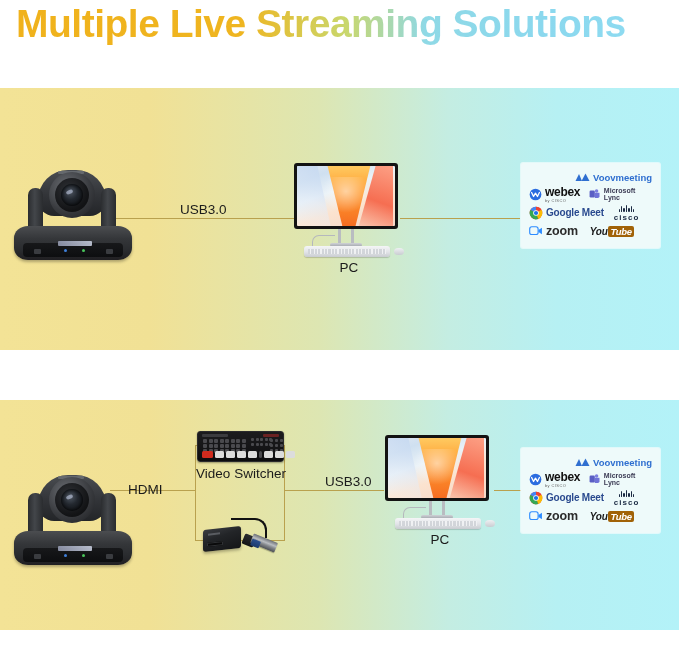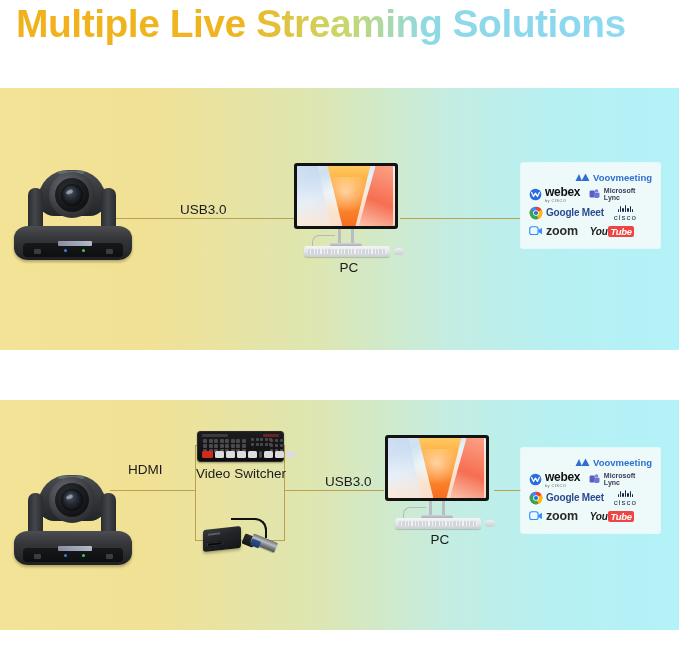--- a/index.html
+++ b/index.html
@@ -151,24 +151,24 @@
   }
   .logorow{display:flex;align-items:center;}
   .logoitem{display:flex;align-items:center;}
 
   .voov-txt{color:#2f6fd0;font-size:9.5px;font-weight:600;}
   .webex-txt{color:#111;font-size:12px;font-weight:600;letter-spacing:-.3px;}
   .webex-sub{color:#666;font-size:4px;letter-spacing:.4px;margin-top:-1px;}
   .lync-txt{color:#3c3c55;font-size:7px;font-weight:600;}
   .gmeet-txt{color:#2a4a8f;font-size:10px;font-weight:bold;letter-spacing:-.2px;}
   .zoom-txt{color:#2b2b2b;font-size:12.5px;font-weight:600;letter-spacing:-.2px;}
-  .cisco-txt{color:#1b2a43;font-size:8px;font-weight:normal;letter-spacing:1px;}
+  .cisco-txt{color:#1b2a43;font-size:8px;font-weight:bold;letter-spacing:1px;}
   .yt-you{color:#1a1a1a;font-size:10px;font-weight:bold;font-style:italic;letter-spacing:-.3px;}
   .yt-tube{
-    background:#ef4444;color:#fff;font-size:9.5px;font-weight:bold;font-style:italic;
+    background:#a16207;color:#fff;font-size:9.5px;font-weight:bold;font-style:italic;
     padding:0 2px;border-radius:2px;margin-left:1px;letter-spacing:-.3px;
   }
   .cisco-bars{display:flex;align-items:flex-end;gap:1px;height:8px;margin-bottom:1px;}
   .cisco-bars i{display:block;width:1.4px;background:#1b2a43;border-radius:1px;}
 
   
   .switcher{
     position:absolute;background:linear-gradient(180deg,#1c1c1e 0%,#141416 60%,#0c0c0e 100%);
     border-radius:3px;box-shadow:0 1px 2px rgba(0,0,0,.35);
     border:1px solid #2a2a2c;box-sizing:border-box;
@@ -337,21 +337,21 @@
         <span class="yt-you">You</span>
         <span class="yt-tube">Tube</span>
       </div>
     </div>
   </div>
 </div>
 
 <div class="panel" id="panel2">
 
   <div class="hline" style="left:110px;top:90px;width:85px;"></div>
-  <div class="conn-label" style="left:128px;top:62px;text-align:center;">HDMI</div>
+  <div class="conn-label" style="left:128px;top:82px;text-align:center;">HDMI</div>
 
   <div class="vline" style="left:195px;top:45px;height:95px;"></div>
   <div class="hline" style="left:195px;top:45px;width:90px;"></div>
   <div class="hline" style="left:195px;top:140px;width:90px;"></div>
   <div class="vline" style="left:284px;top:45px;height:95px;"></div>
   <div class="hline" style="left:284px;top:90px;width:100px;"></div>
   <div class="hline" style="left:494px;top:90px;width:28px;"></div>
   <div class="conn-label" style="left:325px;top:74px;">USB3.0</div>
 
   <div class="cam" style="left:14px;top:55px;width:118px;height:110px;">

